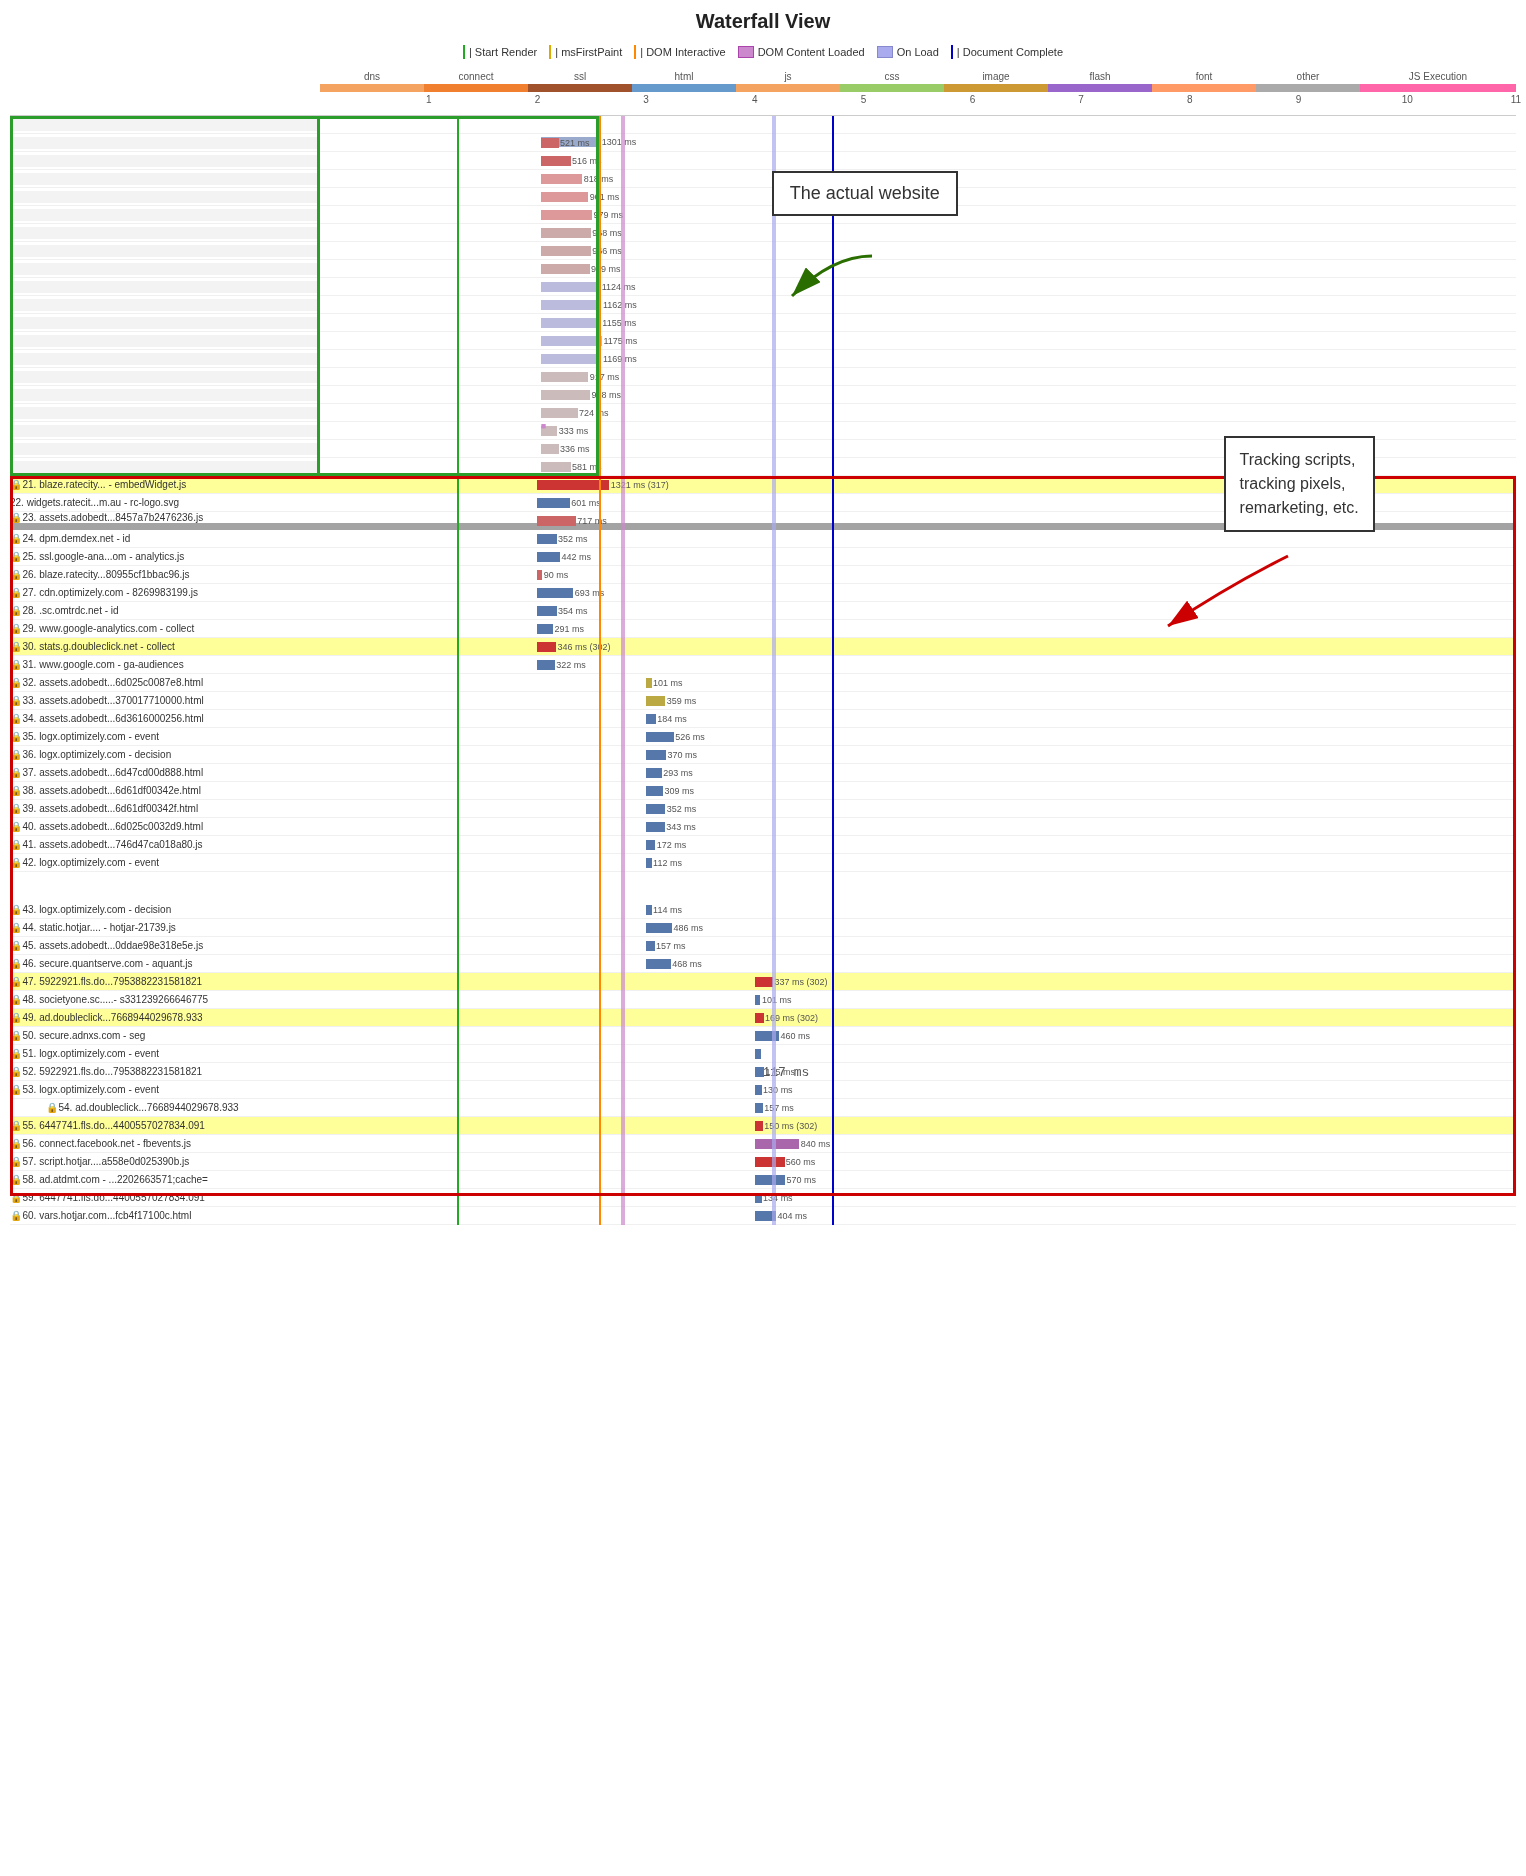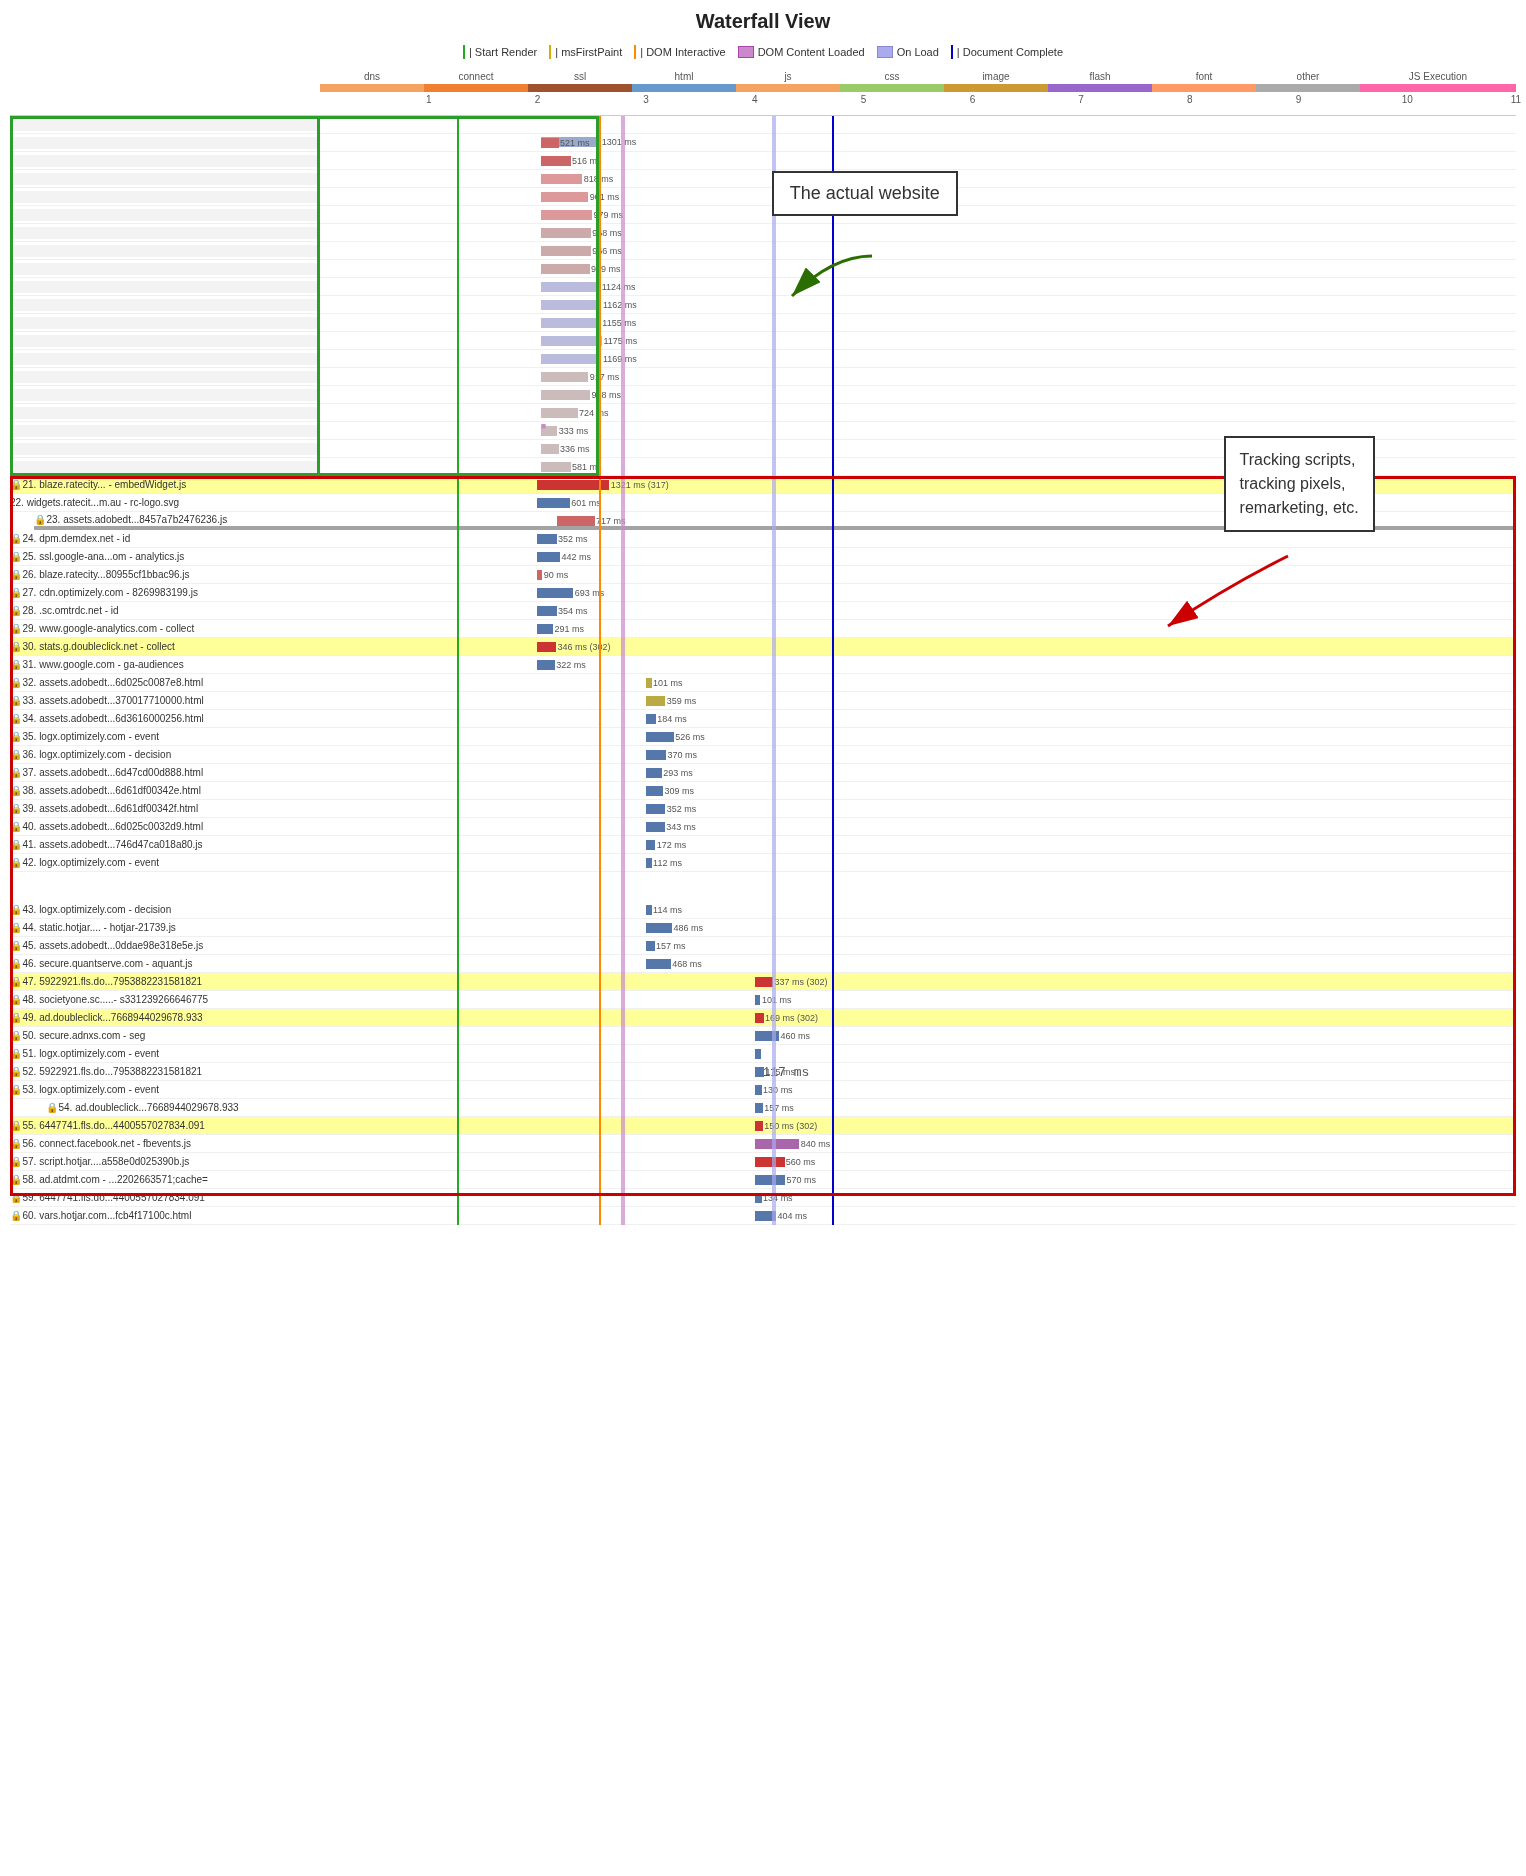--- a/index.html
+++ b/index.html
@@ -286,21 +286,21 @@
       </div>
 
       <div style="display:flex; align-items:center; height:18px; border-bottom:1px solid #f0f0f0;">
         <div style="width:310px; flex-shrink:0; font-size:10px; padding-right:4px; white-space:nowrap; overflow:hidden; text-overflow:ellipsis;">22. widgets.ratecit...m.au - rc-logo.svg</div>
         <div style="flex:1; position:relative; height:100%;">
           <div style="position:absolute; left:18.18%; width:2.7%; height:10px; top:4px; background:#5577aa;"></div>
           <div style="position:absolute; left:21%; font-size:9px; color:#555; top:4px; white-space:nowrap;">601 ms</div>
         </div>
       </div>
 
-      <div style="display:flex; align-items:center; height:18px; border-bottom:4px solid #a3a3a3;margin-left:24px;">
+      <div style="display:flex; align-items:center; height:18px; border-bottom:7px solid #a3a3a3;">
         <div style="width:310px; flex-shrink:0; font-size:10px; padding-right:4px; white-space:nowrap; overflow:hidden; text-overflow:ellipsis;">🔒23. assets.adobedt...8457a7b2476236.js</div>
         <div style="flex:1; position:relative; height:100%;">
           <div style="position:absolute; left:18.18%; width:3.2%; height:10px; top:4px; background:#cc6666;"></div>
           <div style="position:absolute; left:21.5%; font-size:9px; color:#555; top:4px; white-space:nowrap;">717 ms</div>
         </div>
       </div>
 
       <div style="display:flex; align-items:center; height:18px; border-bottom:1px solid #f0f0f0;">
         <div style="width:310px; flex-shrink:0; font-size:10px; padding-right:4px; white-space:nowrap; overflow:hidden; text-overflow:ellipsis;">🔒24. dpm.demdex.net - id</div>
         <div style="flex:1; position:relative; height:100%;">

